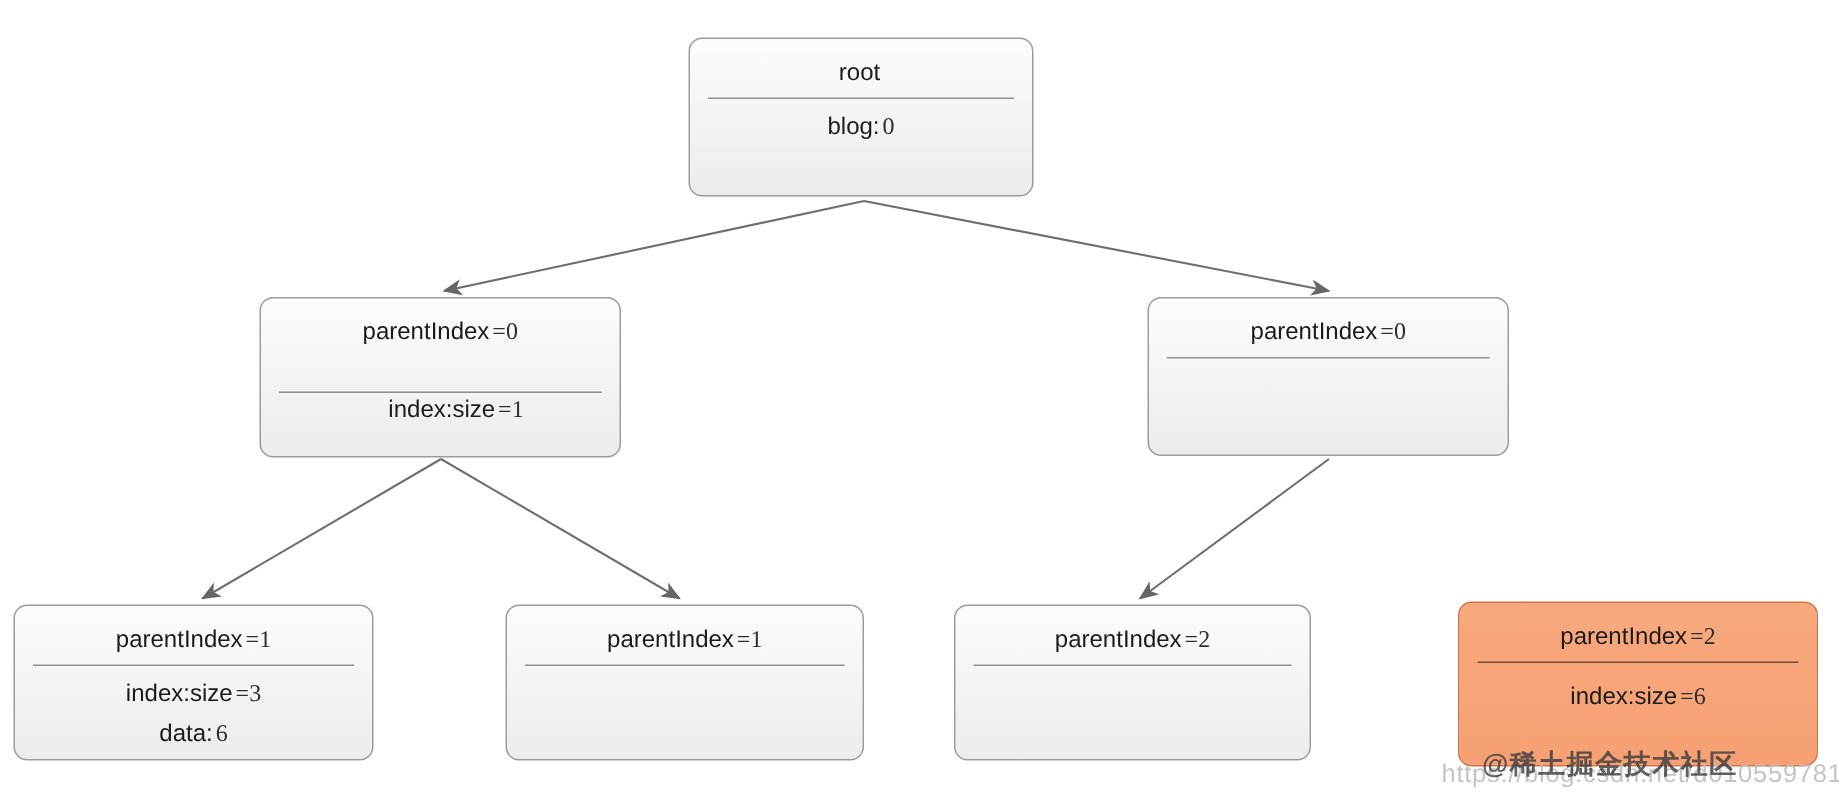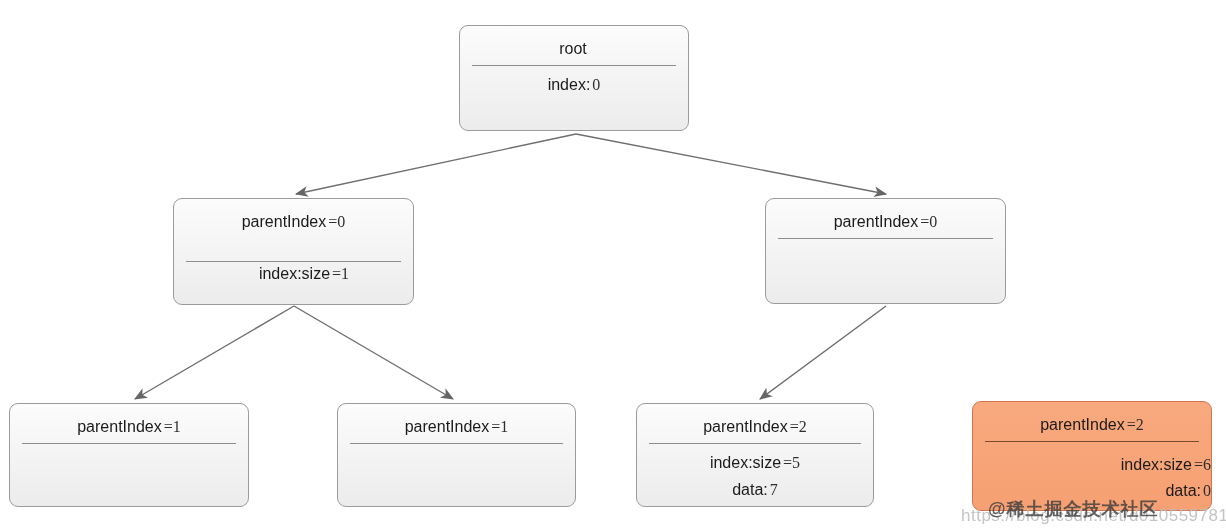--- a/index.html
+++ b/index.html
@@ -37,21 +37,21 @@
   .n-5    { left: 636px; top: 403px; width: 238px; height: 104px; }
   .n-6    { left: 972px; top: 401px; width: 240px; height: 110px; }
   .sep-low .node-sep  { margin-top: 26px; }
   .sep-low .node-rows { margin-top: -1px; }
   .sep-low .node-row  { line-height: 26px; margin-left: 21px; }
   .node--accent {
     background: linear-gradient(180deg, #f8a97e 0%, #f6a073 100%);
     border-color: #d2754c;
   }
   .node--accent .node-sep { border-top-color: #7a4a33; }
-  .node--accent .node-rows { margin-top: 10px; text-align: right; }
+  .node--accent .node-rows { margin-top: 10px; }
   .node--accent .node-row { line-height: 26px; }
   
   .wm-url {
     position: absolute; left: 961px; top: 506px;
     font-size: 17px; color: rgba(190,190,190,0.9);
     white-space: nowrap; letter-spacing: 0.5px;
   }
   .wm-community {
     position: absolute; left: 988px; top: 497px;
     font-size: 18px; color: rgba(62,62,62,0.82);
@@ -73,63 +73,60 @@
     <line x1="576" y1="134" x2="886" y2="194" stroke="#6e6e6e" stroke-width="1.4" marker-end="url(#arrow)"></line>
     <line x1="294" y1="306" x2="135" y2="399" stroke="#6e6e6e" stroke-width="1.4" marker-end="url(#arrow)"></line>
     <line x1="294" y1="306" x2="453" y2="399" stroke="#6e6e6e" stroke-width="1.4" marker-end="url(#arrow)"></line>
     <line x1="886" y1="306" x2="760" y2="399" stroke="#6e6e6e" stroke-width="1.4" marker-end="url(#arrow)"></line>
   </svg>
 
   <div class="node n-root">
     <div class="node-title"><span>root</span><span class="num"></span></div>
     <div class="node-sep"></div>
     <div class="node-rows">
-      <div class="node-row"><span>index:</span><span class="num">0</span></div>
+      <div class="node-row"><span>blog:</span><span class="num">0</span></div>
     </div>
   </div>
 
   <div class="node n-1 sep-low">
     <div class="node-title"><span>parentIndex</span><span class="num">=0</span></div>
     <div class="node-sep"></div>
     <div class="node-rows">
       <div class="node-row"><span>index:size</span><span class="num">=1</span></div>
     </div>
   </div>
 
   <div class="node n-2">
     <div class="node-title"><span>parentIndex</span><span class="num">=0</span></div>
     <div class="node-sep"></div>
   </div>
 
   <div class="node n-3">
     <div class="node-title"><span>parentIndex</span><span class="num">=1</span></div>
     <div class="node-sep"></div>
     <div class="node-rows">
+      <div class="node-row"><span>index:size</span><span class="num">=3</span></div>
+      <div class="node-row"><span>data:</span><span class="num">6</span></div>
     </div>
   </div>
 
   <div class="node n-4">
     <div class="node-title"><span>parentIndex</span><span class="num">=1</span></div>
     <div class="node-sep"></div>
   </div>
 
   <div class="node n-5">
     <div class="node-title"><span>parentIndex</span><span class="num">=2</span></div>
     <div class="node-sep"></div>
-    <div class="node-rows">
-      <div class="node-row"><span>index:size</span><span class="num">=5</span></div>
-      <div class="node-row"><span>data:</span><span class="num">7</span></div>
-    </div>
   </div>
 
   <div class="node n-6 node--accent">
     <div class="node-title"><span>parentIndex</span><span class="num">=2</span></div>
     <div class="node-sep"></div>
     <div class="node-rows">
       <div class="node-row"><span>index:size</span><span class="num">=6</span></div>
-      <div class="node-row"><span>data:</span><span class="num">0</span></div>
     </div>
   </div>
 
   <div class="wm-url">https://blog.csdn.net/d0105597819</div>
   <div class="wm-community">@稀土掘金技术社区</div>
 
 </div>
 
 </body></html>

